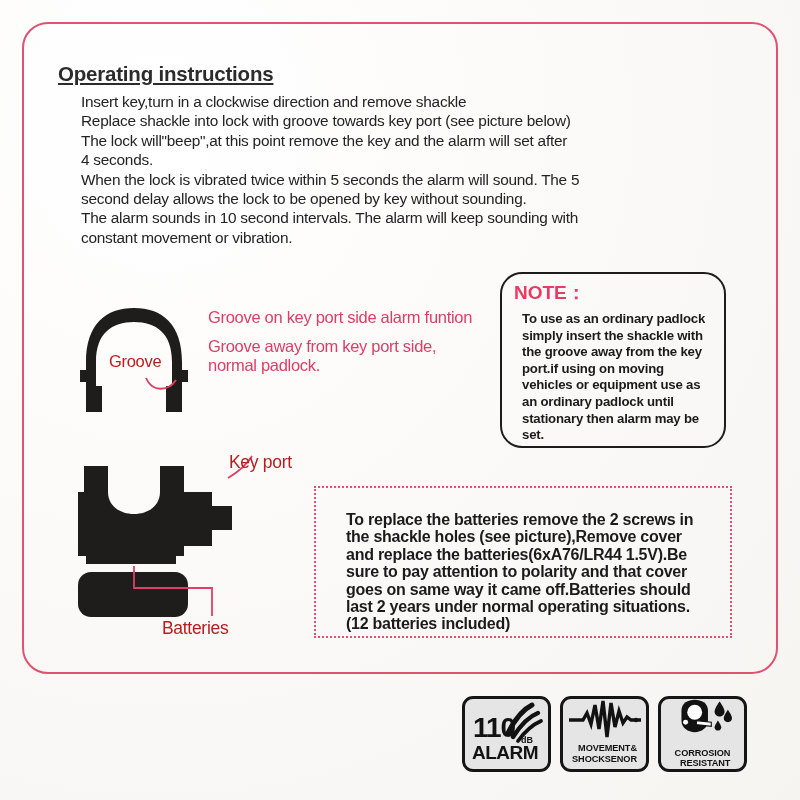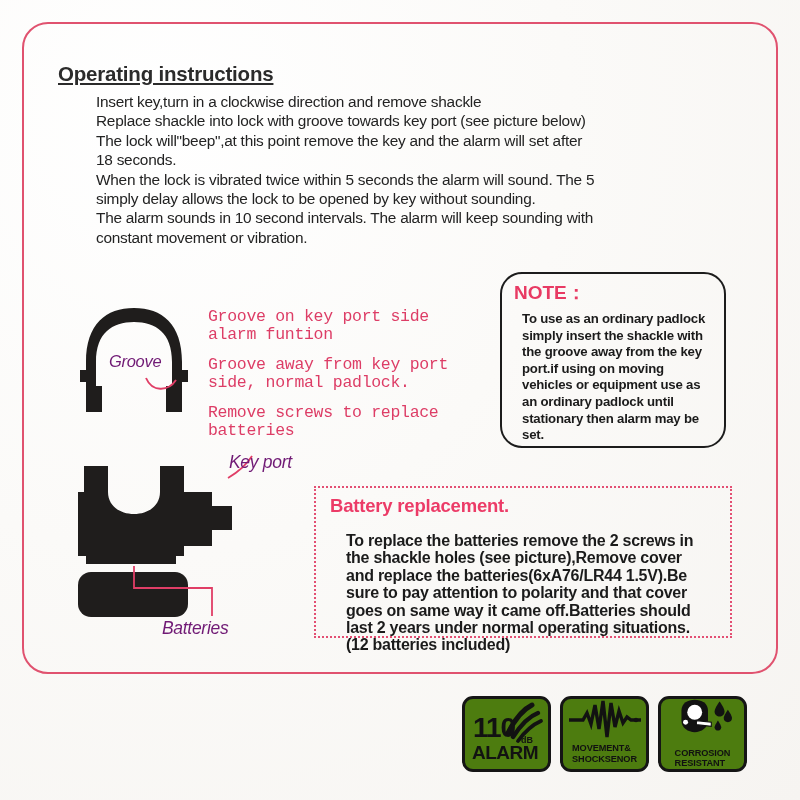--- a/index.html
+++ b/index.html
@@ -31,33 +31,33 @@
 
   
   .head-wrap{position:absolute;left:58px;top:62px;width:690px;}
   .title{
     font-size:20.5px;font-weight:bold;color:#2b2b2b;
     letter-spacing:-0.2px;margin:0 0 6px 0;
     font-family:"Liberation Sans","DejaVu Sans",sans-serif;
     text-decoration:underline;
   }
   .body-copy{
-    margin-left:38px;
+    margin-left:23px;
     font-size:15.4px;line-height:19.4px;color:#232323;
     letter-spacing:-0.25px;
   }
   .body-copy p{margin:0;}
 
   
   .anno{
     position:absolute;left:208px;top:308px;width:268px;
     color:#dd3d66;font-size:16.5px;line-height:18.4px;
     font-weight:500;letter-spacing:-0.3px;
   }
-  .anno p{margin:0 0 11px 0;font-family:Liberation Mono, monospace;}
+  .anno p{margin:0 0 11px 0;}
   .anno p:last-child{margin-bottom:0;}
 
   
   .note-box{
     position:absolute;left:500px;top:272px;
     width:226px;height:176px;
     border:2.6px solid #1c1c1c;
     border-radius:22px;
     box-sizing:border-box;
     padding:8px 10px 0 12px;
@@ -86,85 +86,83 @@
   }
   .batt-body{
     font-size:16px;line-height:17.4px;color:#1b1b1b;
     font-weight:bold;letter-spacing:-0.25px;margin:16px;
   }
 
   
   .art{position:absolute;left:0;top:0;width:800px;height:800px;pointer-events:none;}
 
   .lbl{
-    position:absolute;color:#701a75;font-weight:500;
-    letter-spacing:-0.3px;white-space:nowrap;font-style:italic;
+    position:absolute;color:#b91c1c;font-weight:500;
+    letter-spacing:-0.3px;white-space:nowrap;
   }
   .lbl-groove{left:109px;top:352px;font-size:16.5px;}
   .lbl-keyport{left:229px;top:452px;font-size:17.5px;}
   .lbl-batteries{left:162px;top:618px;font-size:17.5px;text-align:center;}
 
   
   .badges{
     position:absolute;left:462px;top:696px;
     display:flex;gap:9px;
   }
   .badge{
     width:89px;height:76px;
     border:3.4px solid #151515;
     border-radius:11px;
     box-sizing:border-box;
     display:flex;flex-direction:column;
     align-items:center;justify-content:flex-start;
-    background:#4d7c0f;
+    background:#e5e5e5;
     position:relative;
     overflow:hidden;
   }
   .badge-art{display:block;}
   .badge-text{
     font-size:8.2px;font-weight:bold;color:#111;
-    text-align:left;line-height:9.6px;letter-spacing:-0.1px;
+    text-align:right;line-height:9.6px;letter-spacing:-0.1px;
     font-family:"Liberation Sans","DejaVu Sans",sans-serif;
   }
   .badge-text.two{font-size:9.2px;line-height:10.6px;}
 </style>
 </head>
 <body>
 
 <div class="paper-noise"></div>
 
 <div class="sheet"></div>
 
 <div class="head-wrap">
   <h1 class="title">Operating instructions</h1>
   <div class="body-copy">
     <p>Insert key,turn in a clockwise direction and remove shackle</p>
     <p>Replace shackle into lock with groove towards key port (see picture below)</p>
     <p>The lock will"beep",at this point remove the key and the alarm will set after</p>
-    <p>18 seconds.</p>
+    <p>4 seconds.</p>
     <p>When the lock is vibrated twice within 5 seconds the alarm will sound. The 5</p>
-    <p>simply delay allows the lock to be opened by key without sounding.</p>
+    <p>second delay allows the lock to be opened by key without sounding.</p>
     <p>The alarm sounds in 10 second intervals. The alarm will keep sounding with</p>
     <p>constant movement or vibration.</p>
   </div>
 </div>
 
 <div class="anno">
   <p>Groove on key port side alarm funtion</p>
   <p>Groove away from key port side, normal padlock.</p>
-  <p>Remove screws to replace batteries</p>
 </div>
 
 <div class="note-box">
   <div class="note-title">NOTE：</div>
   <p class="note-body">To use as an ordinary padlock simply insert the shackle with the groove away from the key port.if using on moving vehicles or equipment use as an ordinary padlock until stationary then alarm may be set.</p>
 </div>
 
 <div class="batt-box">
-  <div class="batt-title">Battery replacement.</div>
   <p class="batt-body">To replace the batteries remove the 2 screws in the shackle holes  (see picture),Remove cover and replace the batteries(6xA76/LR44 1.5V).Be sure to pay attention to polarity and that cover goes on same way it came off.Batteries should last 2 years under normal operating situations.(12 batteries included)</p>
 </div>
 
 <svg class="art" viewBox="0 0 800 800">
 
   <g>
     <path d="M86,412 L86,362 C86,324 106,308 134,308 C162,308 182,324 182,362 L182,412
              L166,412 L166,386 L172,386 L172,362
              C172,333 156,322 134,322 C112,322 96,333 96,362
              L96,386 L102,386 L102,412 Z" fill="#1f1d1c"></path>

